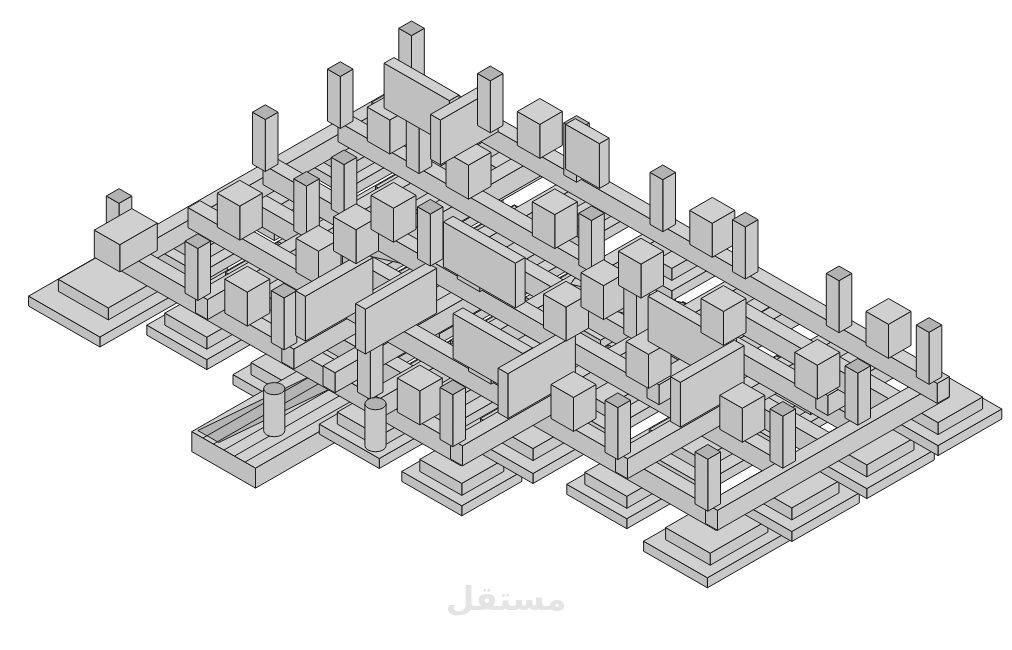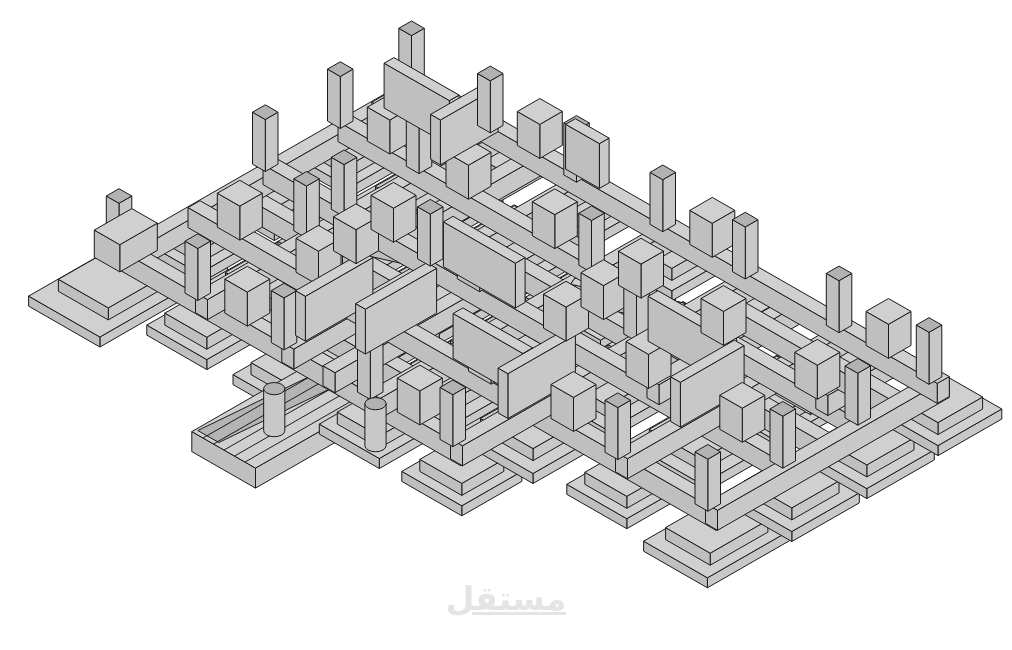--- a/index.html
+++ b/index.html
@@ -529,16 +529,16 @@
       <polygon points="870.5,365.9 857.8,373.2 857.8,425.2 870.5,417.9" fill="#c8c8c8" stroke="#1a1a1a" stroke-width="1" stroke-linejoin="round"></polygon>
       <polygon points="857.8,373.2 845.0,365.9 845.0,417.9 857.8,425.2" fill="#bfbfbf" stroke="#1a1a1a" stroke-width="1" stroke-linejoin="round"></polygon>
       <polygon points="845.0,365.9 857.8,358.5 870.5,365.9 857.8,373.2" fill="#b2b2b2" stroke="#1a1a1a" stroke-width="1" stroke-linejoin="round"></polygon>
       <polygon points="911.0,311.4 888.5,324.3 888.5,358.3 911.0,345.4" fill="#c8c8c8" stroke="#1a1a1a" stroke-width="1" stroke-linejoin="round"></polygon>
       <polygon points="888.5,324.3 866.0,311.4 866.0,345.4 888.5,358.3" fill="#bfbfbf" stroke="#1a1a1a" stroke-width="1" stroke-linejoin="round"></polygon>
       <polygon points="866.0,311.4 888.5,298.5 911.0,311.4 888.5,324.3" fill="#d0d0d0" stroke="#1a1a1a" stroke-width="1" stroke-linejoin="round"></polygon>
       <polygon points="941.8,325.0 929.0,332.3 929.0,384.3 941.8,377.0" fill="#c8c8c8" stroke="#1a1a1a" stroke-width="1" stroke-linejoin="round"></polygon>
       <polygon points="929.0,332.3 916.3,325.0 916.3,377.0 929.0,384.3" fill="#bfbfbf" stroke="#1a1a1a" stroke-width="1" stroke-linejoin="round"></polygon>
       <polygon points="916.3,325.0 929.0,317.7 941.8,325.0 929.0,332.3" fill="#b2b2b2" stroke="#1a1a1a" stroke-width="1" stroke-linejoin="round"></polygon>
     </svg>
-  <div class="watermark" style="color: rgb(228, 228, 228); text-decoration: underline;">
+  <div class="watermark" style="color: rgb(228, 228, 228);">
     <div class="ar">مستقل</div>
   </div>
 </div>
 
 </body></html>

